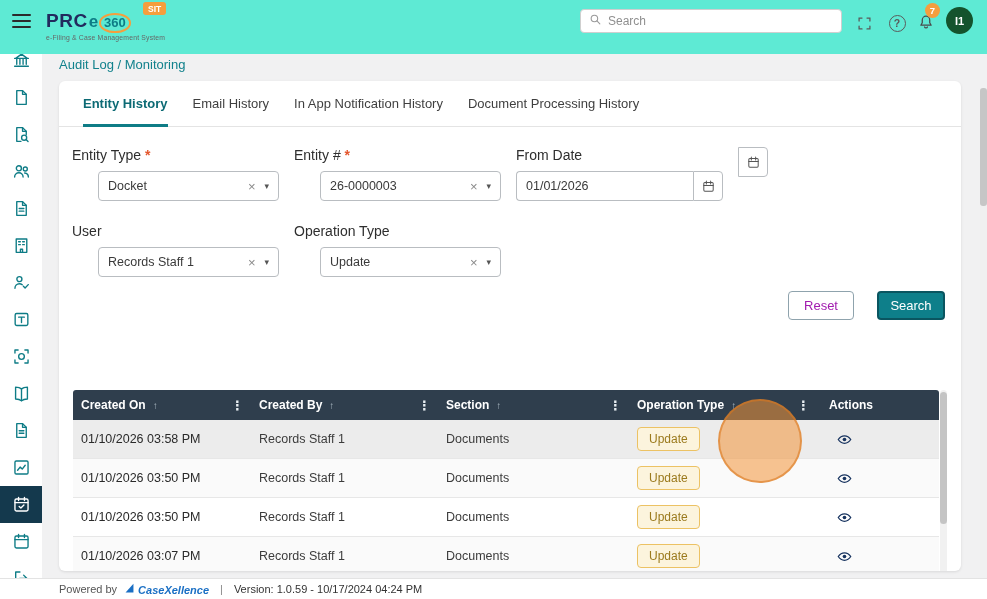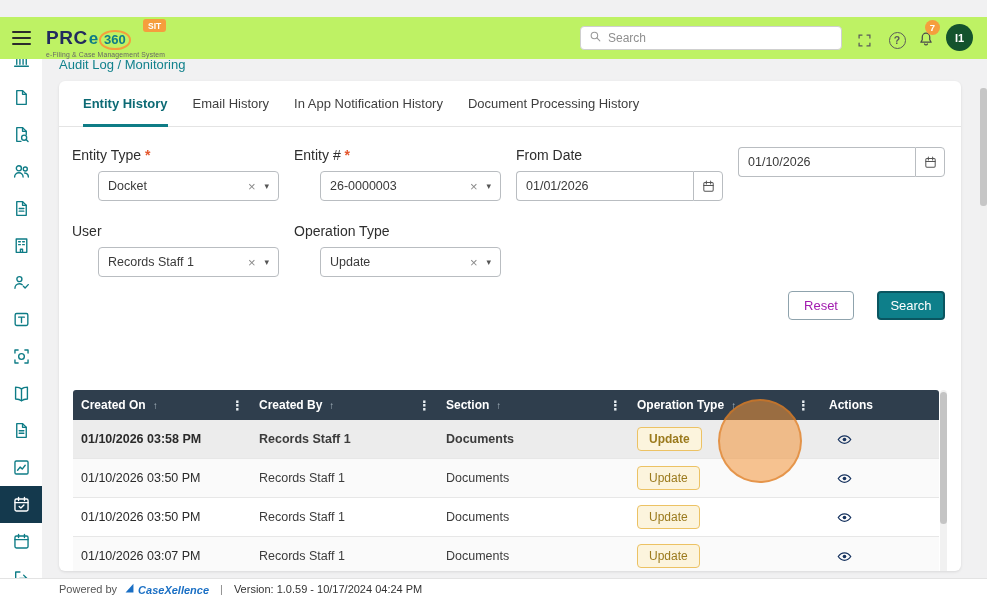--- a/index.html
+++ b/index.html
@@ -1,21 +1,21 @@
 <!DOCTYPE html>
 <html><head>
 <meta charset="utf-8">
 <style>
   * { box-sizing: border-box; margin: 0; padding: 0; }
   html,body { background:#ffffff; }
   body { font-family:"Liberation Sans","DejaVu Sans",sans-serif; }
   .stage { position:relative; width:987px; height:599px; overflow:hidden; background:#f1f1f2; }
 
   
-  .header { position:absolute; top:17px; left:0; right:0; height:42px; background:#bef264; z-index:5; }
+  .header { position:absolute; top:0; left:0; right:0; height:54px; background:#5eead4; z-index:5; }
   .burger { position:absolute; left:12px; top:14px; width:19px; height:14px; display:flex; flex-direction:column; justify-content:space-between; cursor:pointer; }
   .burger span { height:2.4px; background:#2b2b2b; border-radius:1px; }
   .logo-wrap { position:absolute; left:46px; top:3px; cursor:pointer; }
   .sit { position:absolute; left:97px; top:-1px; background:#f59e3d; color:#fff; font-size:8.5px; font-weight:bold; padding:1.5px 5px; border-radius:3px; }
   .logo-line { display:flex; align-items:baseline; margin-top:7px; font-weight:bold; }
   .l-prc { color:#222a5e; font-size:19px; letter-spacing:.5px; }
   .l-e { color:#0e7c86; font-size:17px; margin-left:1px; }
   .l-360 { color:#0e7c86; font-size:13px; border:2px solid #f59e3d; border-radius:50%; padding:0 3px; margin-left:1px; line-height:1.2; }
   .tagline { font-size:6.8px; color:#666; margin-top:1px; letter-spacing:.2px; white-space:nowrap; }
   .search-box { position:absolute; left:580px; top:9px; width:262px; height:24px; border:1px solid #cfcfcf; border-radius:4px; display:flex; align-items:center; gap:6px; padding:0 8px; background:#fff; }
@@ -64,21 +64,21 @@
   .table-area { display:flex; margin:70px 14px 0 14px; }
   .tbl { flex:1; }
   .thead, .trow { display:grid; grid-template-columns:178px 187px 191px 188px 1fr; }
   .thead { background:#2f3e4d; color:#fff; height:30px; border-radius:3px 3px 0 0; }
   .th { display:flex; align-items:center; padding-left:8px; font-size:12px; font-weight:bold; }
   .th.actions-col { padding-left:12px; }
   .sort { color:#aebdc6; font-size:10px; margin-left:7px; font-weight:normal; cursor:pointer; }
   .dots { margin-left:auto; margin-right:7px; color:#e8eef2; font-size:13px; cursor:pointer; }
   .trow { height:39px; align-items:center; border-bottom:1px solid #e7e7e7; background:#fff; cursor:pointer; }
   .trow:nth-child(even) { background:#fafafa; }
-  .trow.hl { background:#ececec;font-weight:bold; }
+  .trow.hl { background:#ececec; }
   .td { padding-left:8px; font-size:12.5px; color:#3c3c3c; }
   .td.strong { color:#2a2a2a; }
   .badge-update { display:inline-block; padding:4px 11px; border:1px solid #ecc264; background:#fcf4dd; color:#9b7a1d; font-size:12px; border-radius:4px; }
   .td.actions { padding-left:20px; }
   .eye-btn { background:none; border:none; cursor:pointer; padding:0; display:flex; }
   .tbl-scroll { width:7px; background:#f1f1f1; border-radius:4px; margin-left:1px; position:relative; }
   .tbl-scroll .thumb { position:absolute; top:2px; left:0; width:7px; height:132px; background:#c4c4c4; border-radius:4px; }
 
   
   .footer { position:absolute; left:0; right:0; bottom:0; height:21px; background:#fff; border-top:1px solid #e3e3e3; display:flex; align-items:center; padding-left:59px; gap:7px; z-index:6; font-size:11px; }
@@ -306,21 +306,20 @@
               <button class="date-addon">
                 <svg viewBox="0 0 18 18" width="13" height="13" fill="none" stroke="#555" stroke-width="1.4" stroke-linecap="round">
                   <rect x="2.5" y="3.5" width="13" height="12" rx="1.5"></rect>
                   <path d="M2.5 7.5h13M6 1.5v4M12 1.5v4"></path>
                 </svg>
               </button>
             </div>
           </div>
           <div class="f-field">
             <div class="date-ctl">
-              <div class="date-input">01/10/2026</div>
               <button class="date-addon">
                 <svg viewBox="0 0 18 18" width="13" height="13" fill="none" stroke="#555" stroke-width="1.4" stroke-linecap="round">
                   <rect x="2.5" y="3.5" width="13" height="12" rx="1.5"></rect>
                   <path d="M2.5 7.5h13M6 1.5v4M12 1.5v4"></path>
                 </svg>
               </button>
             </div>
           </div>
           <div class="f-field">
             <div class="f-label">User</div>

